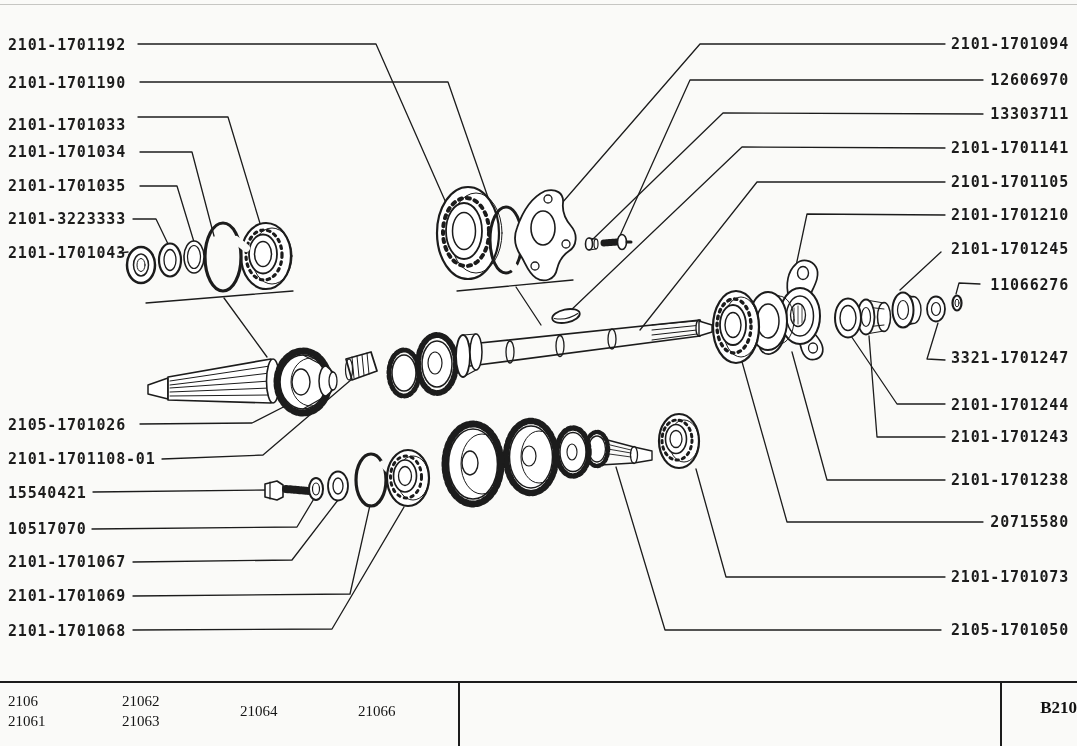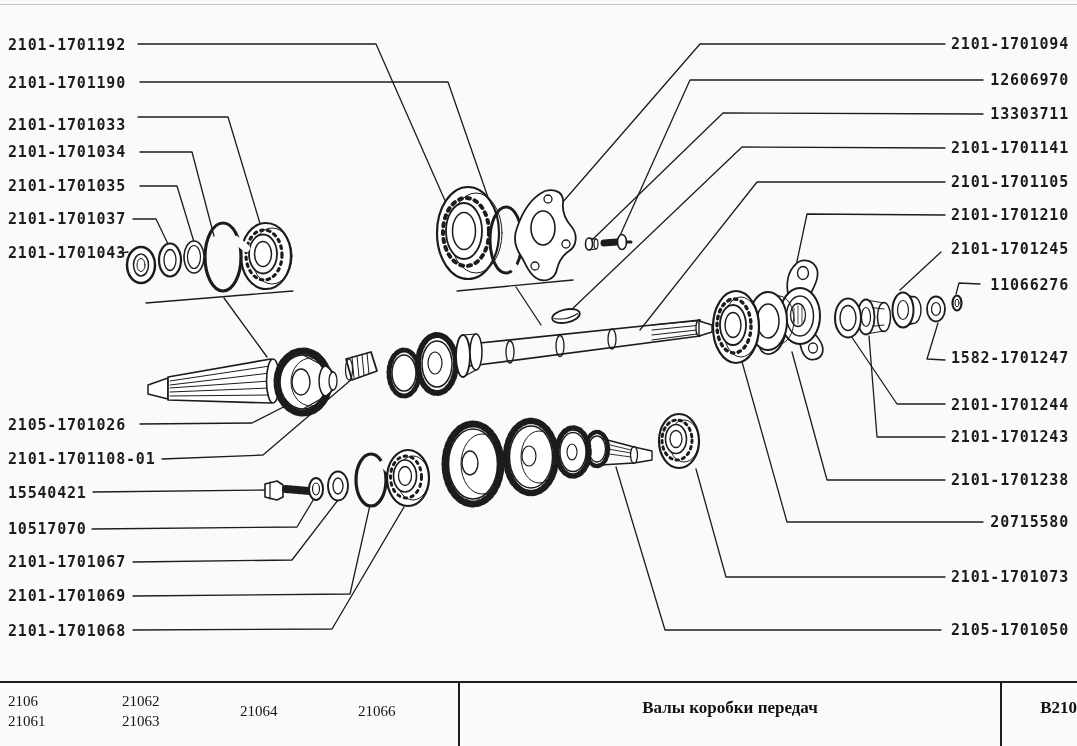--- a/index.html
+++ b/index.html
@@ -257,39 +257,39 @@
       <ellipse cx="482" cy="464" rx="21" ry="30" stroke-width="1"></ellipse>
       <ellipse cx="470" cy="463" rx="8" ry="12" class="w" stroke-width="1.4"></ellipse>
     </g>
   </svg>
 
   <div class="plabel pl-left" style="top:36px">2101-1701192</div>
   <div class="plabel pl-left" style="top:74px">2101-1701190</div>
   <div class="plabel pl-left" style="top:116px">2101-1701033</div>
   <div class="plabel pl-left" style="top:143px">2101-1701034</div>
   <div class="plabel pl-left" style="top:177px">2101-1701035</div>
-  <div class="plabel pl-left" style="top:210px">2101-1701037</div>
+  <div class="plabel pl-left" style="top:210px">2101-3223333</div>
   <div class="plabel pl-left" style="top:244px">2101-1701043</div>
   <div class="plabel pl-left" style="top:416px">2105-1701026</div>
   <div class="plabel pl-left" style="top:450px">2101-1701108-01</div>
   <div class="plabel pl-left" style="top:484px">15540421</div>
   <div class="plabel pl-left" style="top:520px">10517070</div>
   <div class="plabel pl-left" style="top:553px">2101-1701067</div>
   <div class="plabel pl-left" style="top:587px">2101-1701069</div>
   <div class="plabel pl-left" style="top:622px">2101-1701068</div>
 
   <div class="plabel pl-right" style="top:35px">2101-1701094</div>
   <div class="plabel pl-right" style="top:71px">12606970</div>
   <div class="plabel pl-right" style="top:105px">13303711</div>
   <div class="plabel pl-right" style="top:139px">2101-1701141</div>
   <div class="plabel pl-right" style="top:173px">2101-1701105</div>
   <div class="plabel pl-right" style="top:206px">2101-1701210</div>
   <div class="plabel pl-right" style="top:240px">2101-1701245</div>
   <div class="plabel pl-right" style="top:276px">11066276</div>
-  <div class="plabel pl-right" style="top:349px">1582-1701247</div>
+  <div class="plabel pl-right" style="top:349px">3321-1701247</div>
   <div class="plabel pl-right" style="top:396px">2101-1701244</div>
   <div class="plabel pl-right" style="top:428px">2101-1701243</div>
   <div class="plabel pl-right" style="top:471px">2101-1701238</div>
   <div class="plabel pl-right" style="top:513px">20715580</div>
   <div class="plabel pl-right" style="top:568px">2101-1701073</div>
   <div class="plabel pl-right" style="top:621px">2105-1701050</div>
 
   <div class="tb-hline"></div>
   <div class="tb-vline" style="left:458px"></div>
   <div class="tb-vline" style="left:1000px"></div>
@@ -301,15 +301,14 @@
   <div class="tcell" style="left:122px;top:691px">
     <div>21062</div>
     <div>21063</div>
   </div>
   <div class="tcell" style="left:240px;top:701px">
     <div>21064</div>
   </div>
   <div class="tcell" style="left:358px;top:701px">
     <div>21066</div>
   </div>
-  <div class="tb-title">Валы коробки передач</div>
   <div class="tb-code">В210</div>
 </div>
 
 </body></html>

